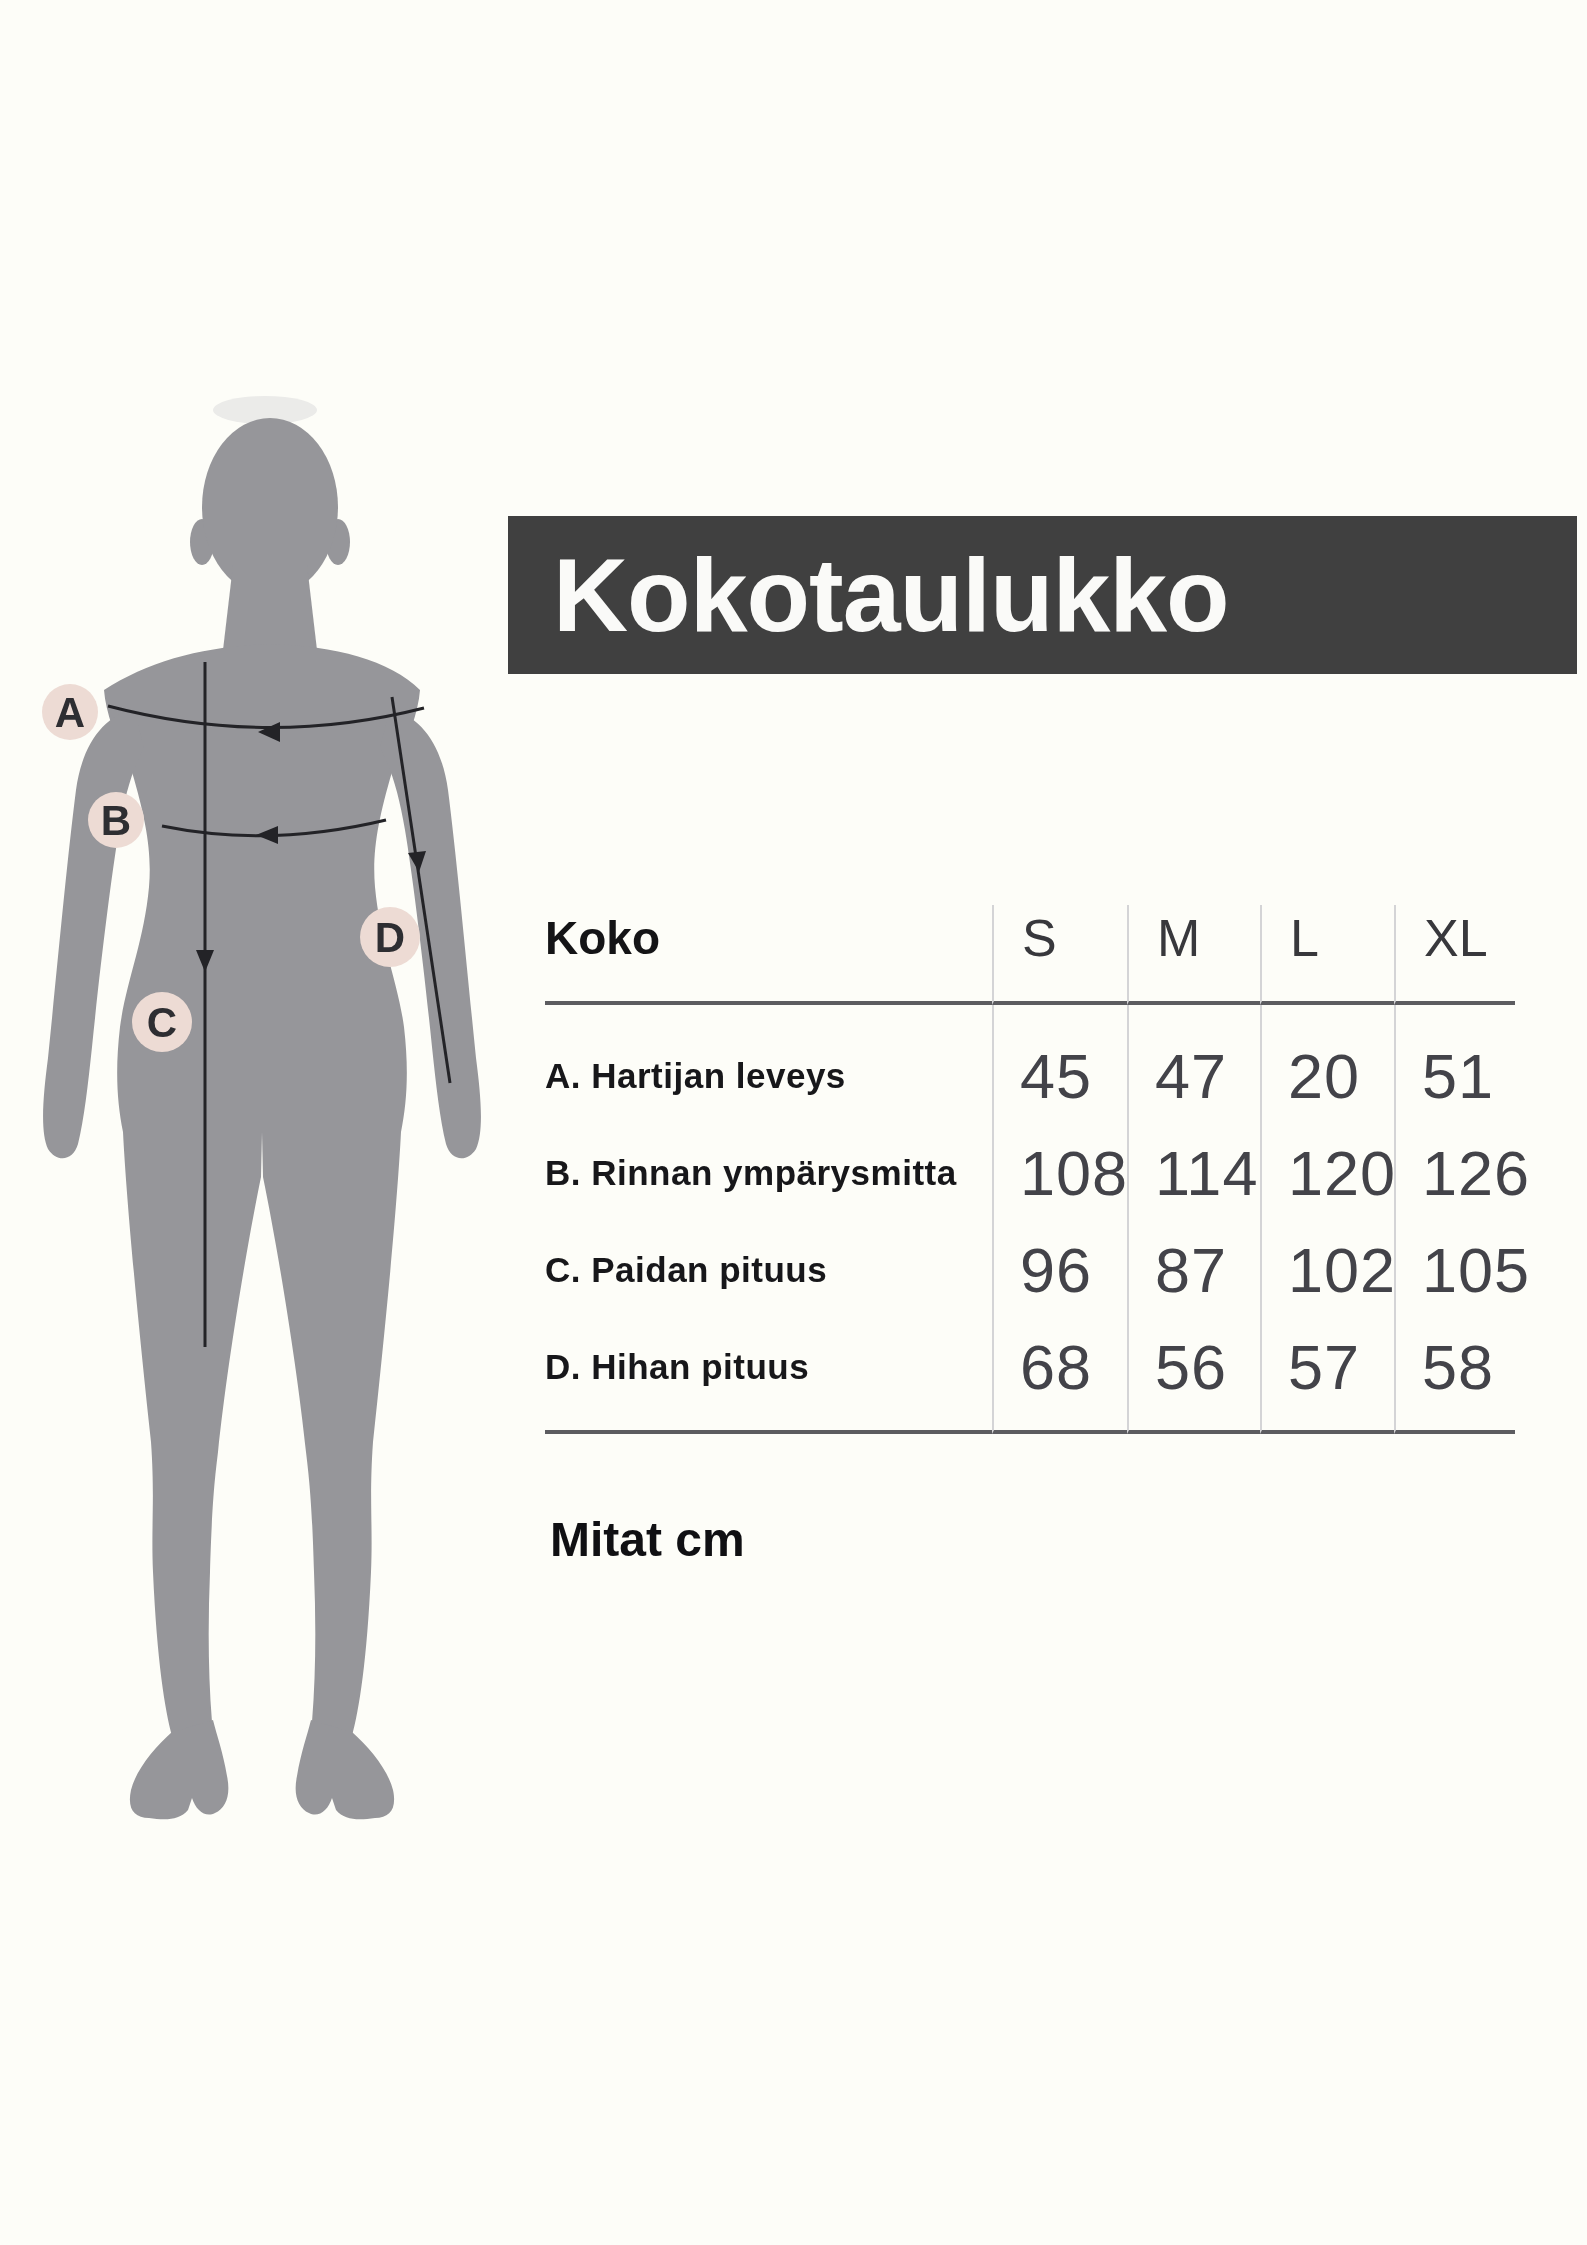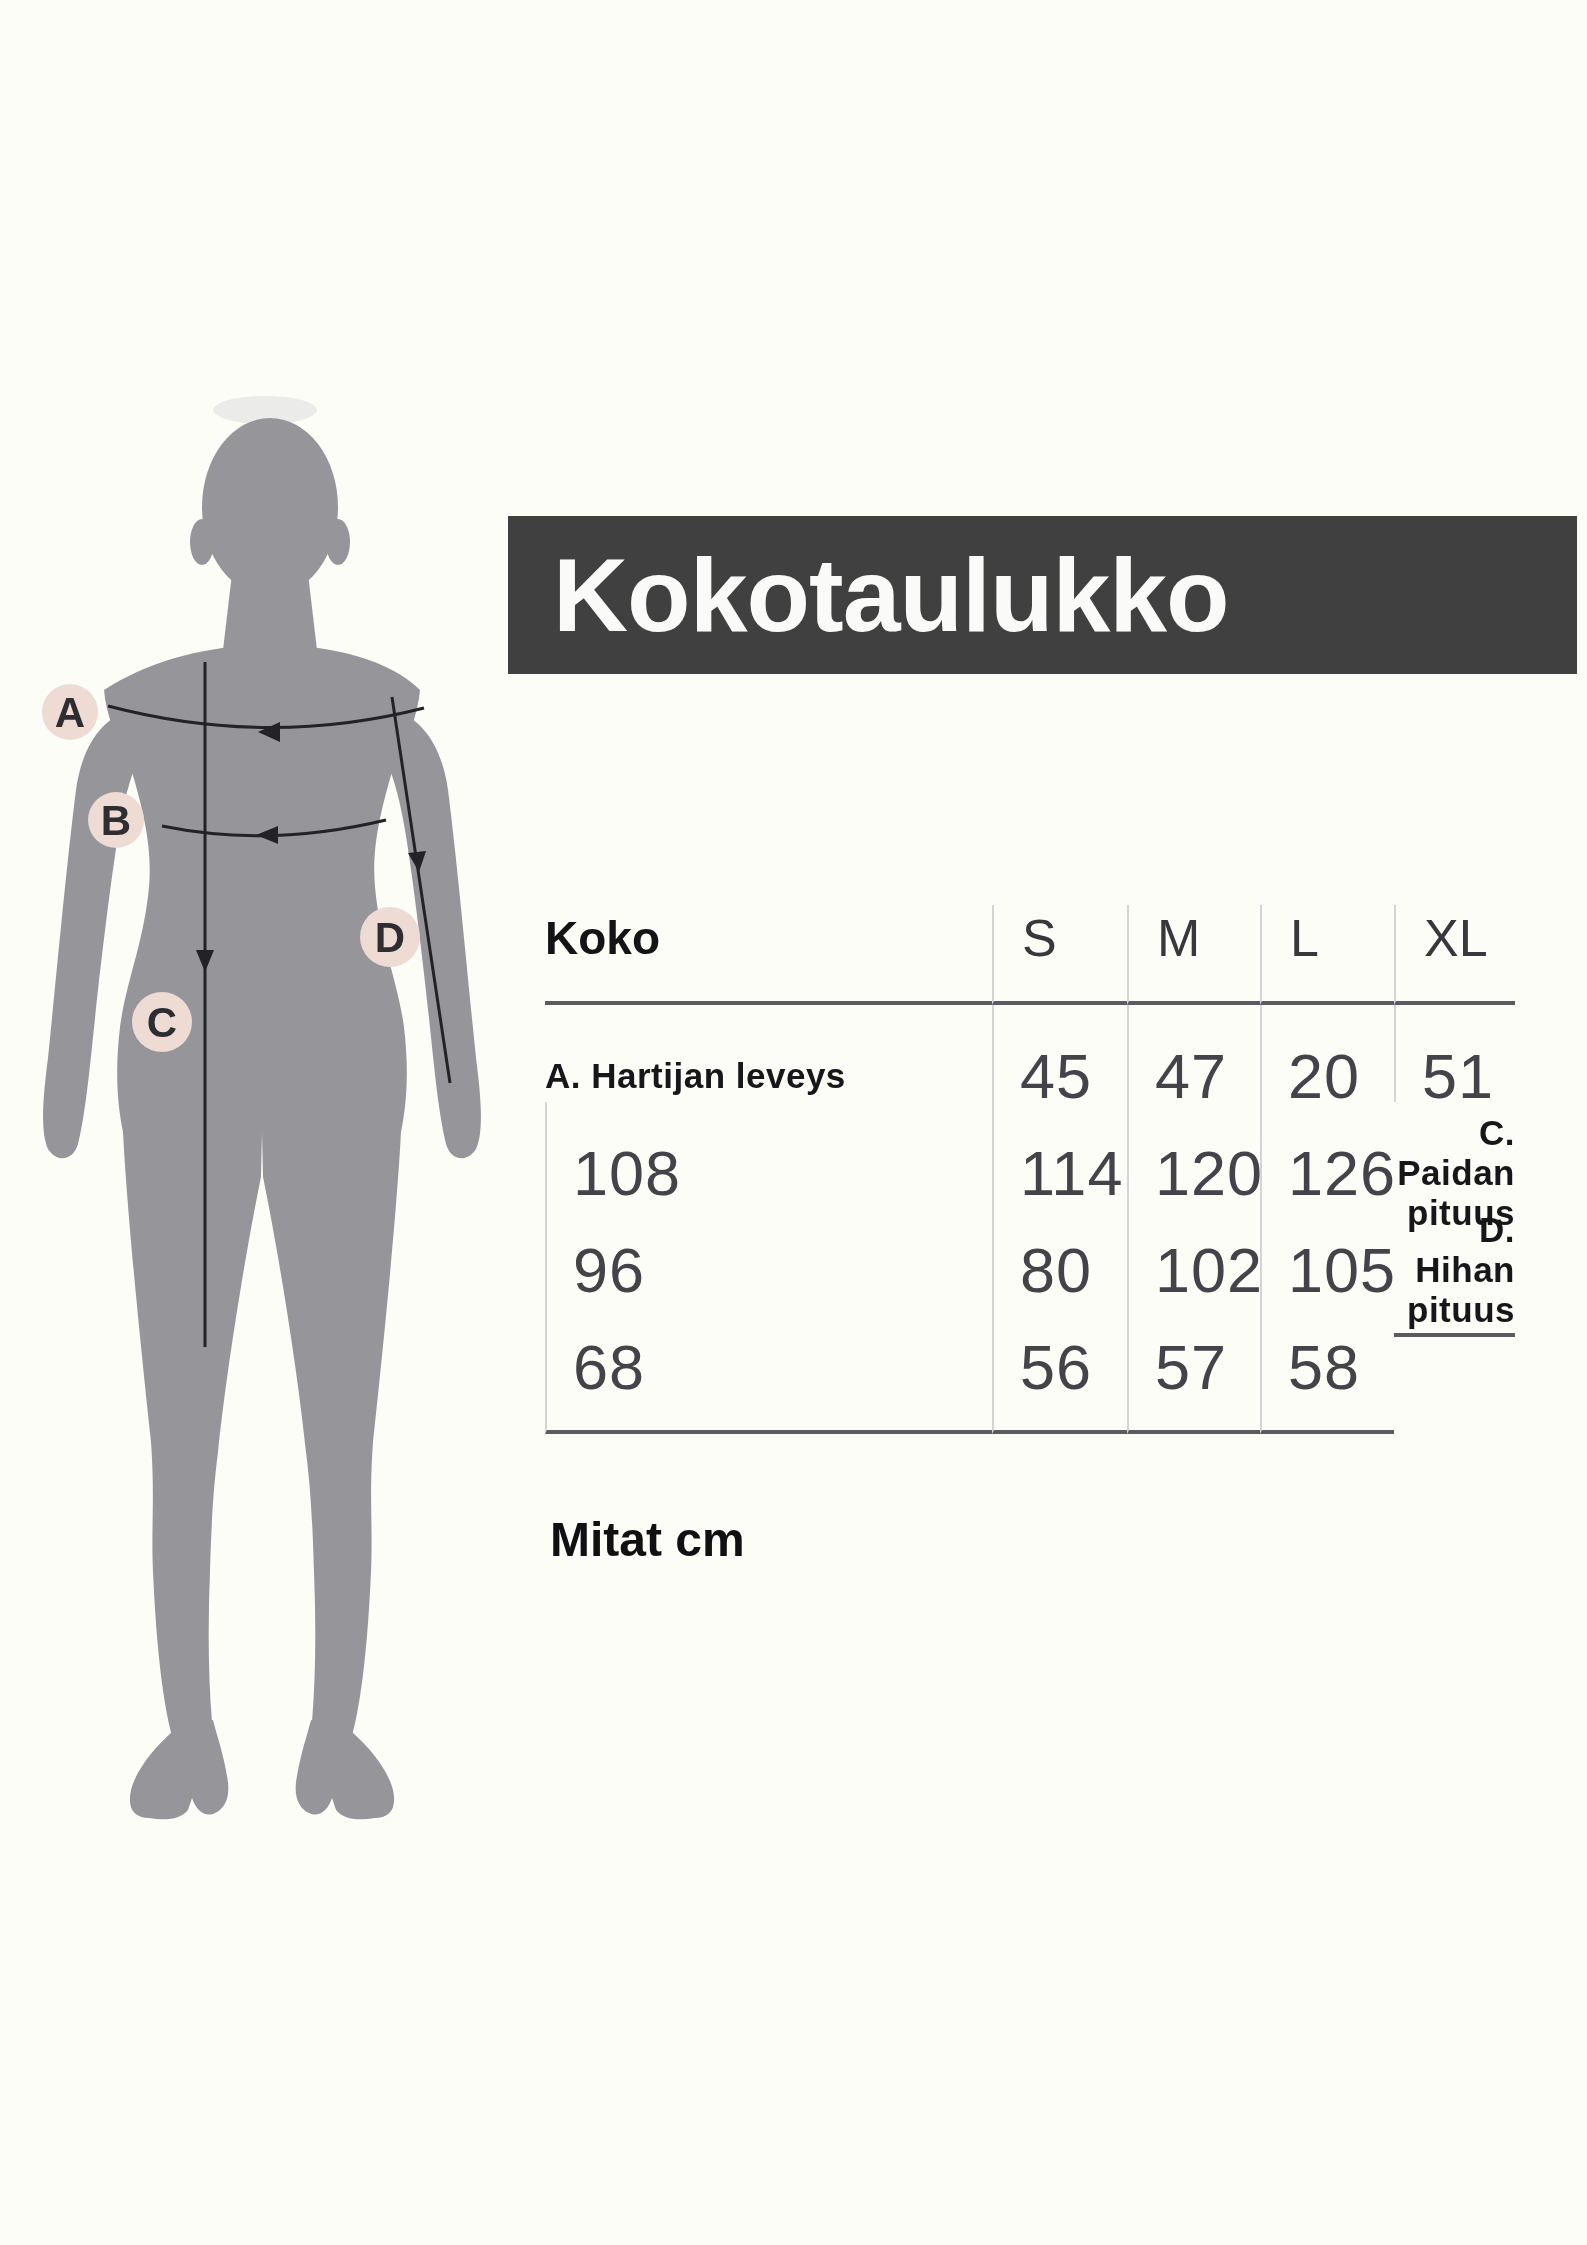--- a/index.html
+++ b/index.html
@@ -204,28 +204,29 @@
     <div class="cell head vline size-head">M</div>
     <div class="cell head vline size-head">L</div>
     <div class="cell head vline size-head">XL</div>
 
     <div class="cell data row-label">A. Hartijan leveys</div>
     <div class="cell data vline value">45</div>
     <div class="cell data vline value">47</div>
     <div class="cell data vline value">20</div>
     <div class="cell data vline value">51</div>
 
+    <div class="cell data row-label">B. Rinnan ympärysmitta</div>
     <div class="cell data vline value">108</div>
     <div class="cell data vline value">114</div>
     <div class="cell data vline value">120</div>
     <div class="cell data vline value">126</div>
 
     <div class="cell data row-label">C. Paidan pituus</div>
     <div class="cell data vline value">96</div>
-    <div class="cell data vline value">80</div>
+    <div class="cell data vline value">87</div>
     <div class="cell data vline value">102</div>
     <div class="cell data vline value">105</div>
 
     <div class="cell data row-label">D. Hihan pituus</div>
     <div class="cell data vline value">68</div>
     <div class="cell data vline value">56</div>
     <div class="cell data vline value">57</div>
     <div class="cell data vline value">58</div>
 
     <div class="cell spacer"></div>

